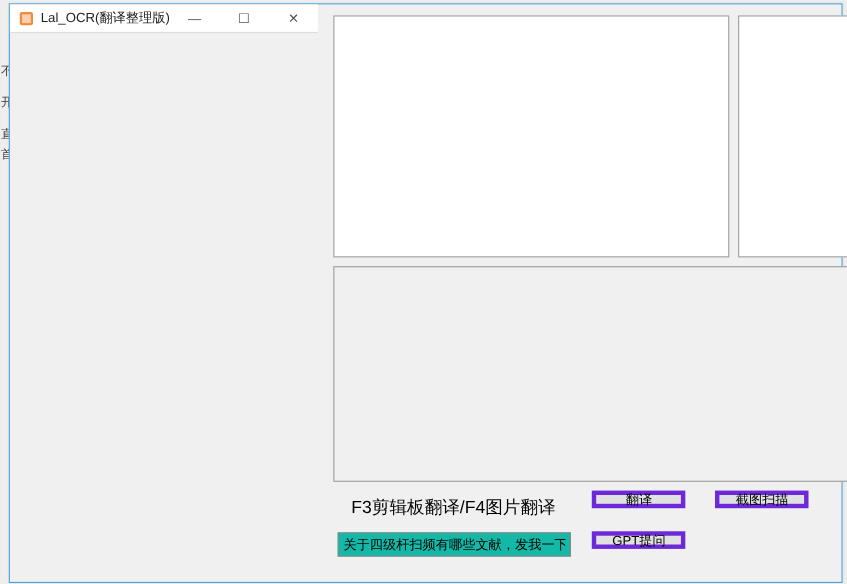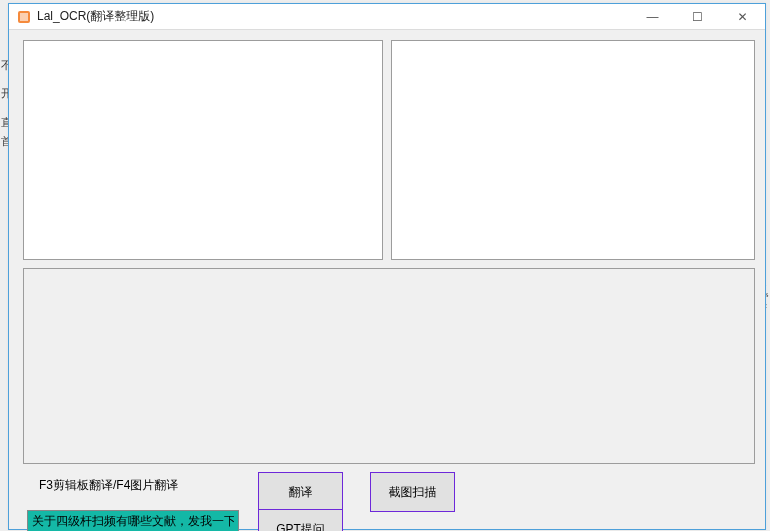--- a/index.html
+++ b/index.html
@@ -4,50 +4,50 @@
 <style>
   * { box-sizing: border-box; }
   html, body { margin: 0; padding: 0; font-family: "Microsoft YaHei", "SimSun", Arial, sans-serif; font-size: 12px; }
   body { width: 770px; height: 531px; background: #f0f0f0; overflow: hidden; position: relative; }
   .backdrop { position:absolute; left:0; top:0; width:770px; height:531px; background:#eeeeee; }
   .backdrop .stray { position:absolute; color:#3a3a3a; font-size:11px; line-height:14px; }
   .window {
     position: absolute; left: 8px; top: 3px; width: 758px; height: 527px;
     background: #f0f0f0; border: 1px solid #4da0da;
     box-shadow: 0 0 3px rgba(0,0,0,0.05);
-    display: flex; flex-direction: column;
+    display: flex; flex-direction: row;
   }
   .titlebar {
     height: 26px; display:flex; align-items:center; background:#ffffff;
     border-bottom: 1px solid #dcdcdc;
   }
   .titlebar .icon { width:18px; height:18px; margin:0 4px 0 6px; display:flex; align-items:center; justify-content:center; }
   .titlebar .title { flex:0 0 auto; color:#222; font-size:12px; }
   .titlebar .spacer { flex:1 1 auto; }
   .sysbtn { width:45px; height:26px; display:flex; align-items:center; justify-content:center; color:#555; }
   .client { flex:1 1 auto; position:relative; }
   .panel { position:absolute; background:#fff; border:1px solid #9c9c9c; }
   .textarea {
     position:absolute; background:#fff; border:1px solid #9c9c9c;
     resize:none; font-family:inherit; font-size:12px; padding:2px 2px 2px 3px;
     overflow-y:scroll; color:#000;
   }
   .ta-left  { left:14px;  top:10px; width:360px; height:220px; }
   .ta-right { left:382px; top:10px; width:364px; height:220px; }
   .midpanel { left:14px;  top:238px; width:732px; height:196px; background:#f0f0f0; }
-  .label { position:absolute; color:#000; font-size:12px; }
+  .label { position:absolute; color:#000; font-size:16px; }
   .lbl-hint { left:30px; top:447px; }
   .input {
     position:absolute; background:#14b8a6; border:1px solid #888; height:22px;
     padding:2px 4px; font-family:inherit; font-size:12px; color:#000;
   }
   .inp-q { left:18px; top:480px; width:212px; }
   .btn {
-    position:absolute; height:40px; width:85px; background:#e1e1e1;
-    border:1px solid #6d28d9; color:#000; font-family:inherit; font-size:12px;
+    position:absolute; height:16px; width:85px; background:#e1e1e1;
+    border:4px solid #6d28d9; color:#000; font-family:inherit; font-size:12px;
     display:flex; align-items:center; justify-content:center;
     cursor:default;
   }
   .btn-translate { left:249px; top:442px; }
   .btn-scan      { left:361px; top:442px; }
   .btn-gpt       { left:249px; top:479px; }
   textarea::-webkit-scrollbar { width:17px; }
   textarea::-webkit-scrollbar-track { background:#f0f0f0; }
   textarea::-webkit-scrollbar-thumb { background:#cdcdcd; border:1px solid #f0f0f0; }
   .bg-right-text {

